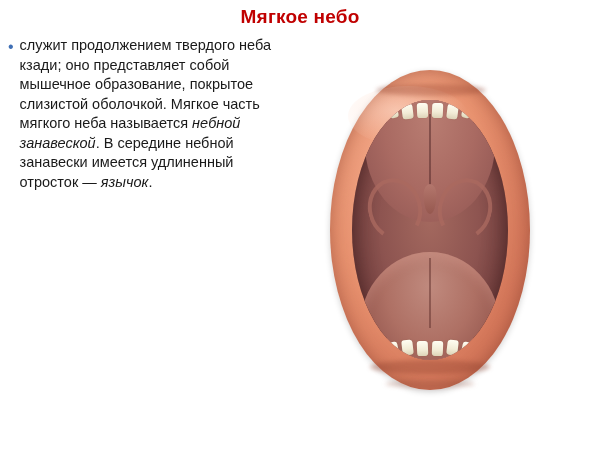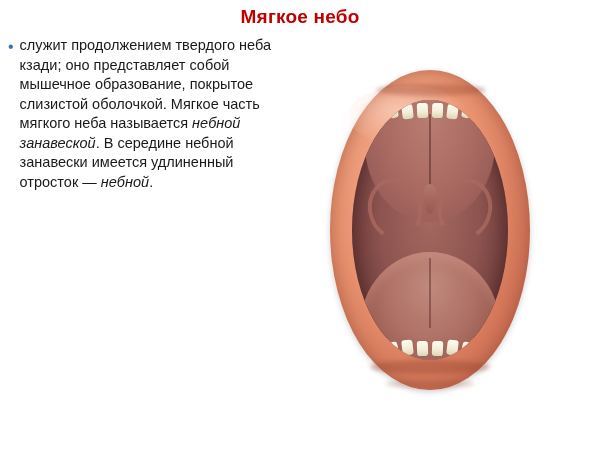--- a/index.html
+++ b/index.html
@@ -215,21 +215,21 @@
 </style>
 </head>
 <body>
 
 <div class="slide">
 
   <div class="slide-title">Мягкое небо</div>
 
   <div class="body-text">
     <span class="bullet">•</span>
-    <div class="para"><span>служит продолжением твердого неба кзади; оно представляет собой мышечное образование, покрытое слизистой оболочкой. Мягкое часть мягкого неба называется </span><i>небной занавеской</i><span>. В середине небной занавески имеется удлиненный отросток — </span><i>небной</i><span>.</span></div>
+    <div class="para"><span>служит продолжением твердого неба кзади; оно представляет собой мышечное образование, покрытое слизистой оболочкой. Мягкое часть мягкого неба называется </span><i>небной занавеской</i><span>. В середине небной занавески имеется удлиненный отросток — </span><i>язычок</i><span>.</span></div>
   </div>
 
   <div class="figure">
     <div class="lips-outer"></div>
     <div class="lip-highlight"></div>
     <div class="lip-crease-top"></div>
     <div class="lip-crease-bottom"></div>
 
     <div class="mouth-cavity">
       <div class="gum-top"></div>

